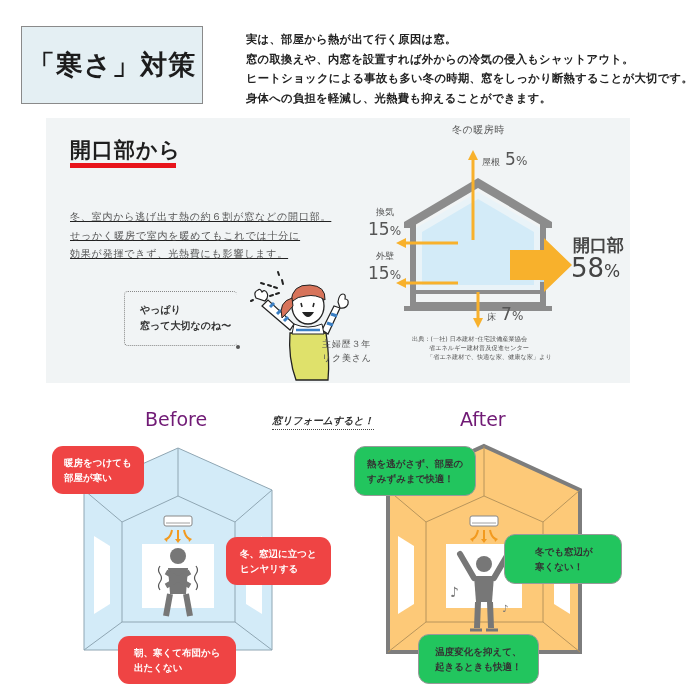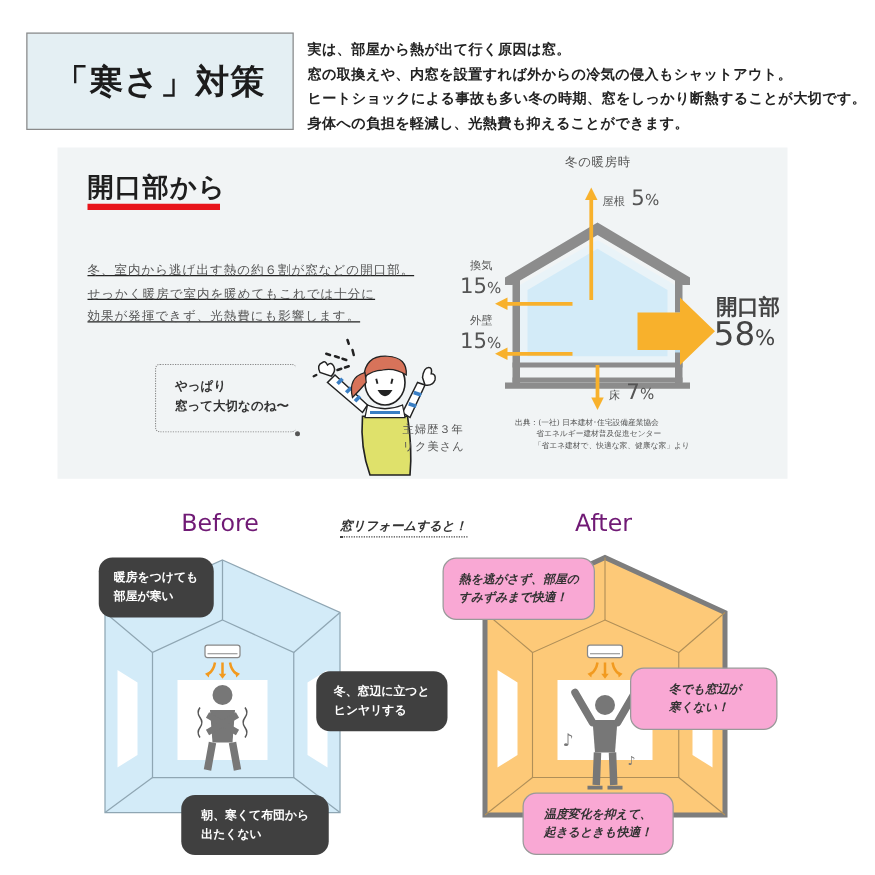--- a/index.html
+++ b/index.html
@@ -1,21 +1,21 @@
 <!DOCTYPE html>
 <html><head>
 <meta charset="utf-8">
 <style>
   html, body { margin:0; padding:0; background:#ffffff; }
   body { width:700px; height:700px; position:relative; overflow:hidden;
          font-family:"DejaVu Sans", sans-serif; color:#222; }
   .abs { position:absolute; }
 
   
-  .title-box { left:21px; top:26px; width:214px; height:78px; background:#e4eff3;
+  .title-box { left:21px; top:26px; width:182px; height:78px; background:#e4eff3;
                border:1.5px solid #8a8a8a; box-sizing:border-box;
                display:flex; align-items:center; justify-content:center; }
   .title-box span { font-size:27px; font-weight:bold; color:#1c1c1c; letter-spacing:1px; }
   .intro { left:246px; top:30px; width:450px; }
   .intro div { font-size:11.3px; font-weight:bold; line-height:19.5px; color:#222; white-space:nowrap; letter-spacing:0.3px; }
 
   
   .panel { left:46px; top:118px; width:584px; height:265px; background:#f1f4f5; }
   .headline { left:70px; top:135px; }
   .hl-line { position:relative; font-size:21px; font-weight:bold; line-height:30px; color:#1e1e1e; letter-spacing:1px; white-space:nowrap; }
@@ -38,22 +38,22 @@
   .big-val { left:571px; top:253px; font-size:26px; color:#444; white-space:nowrap; }
   .big-val small { font-size:17px; }
   .source { left:412px; top:334px; font-size:6.2px; line-height:9px; color:#555; white-space:nowrap; }
 
   
   .ba-title { font-size:19px; color:#701a75; white-space:nowrap;text-align:center; }
   .reform { left:272px; top:414px; font-size:10px; font-weight:bold; font-style:italic; color:#333; white-space:nowrap;
             border-bottom:1.5px dotted #444; padding-bottom:1px; }
   .bubble { position:absolute; box-sizing:border-box; border-radius:11px; font-size:9.5px; font-weight:bold;
             line-height:15px; padding:9px 12px; white-space:nowrap; }
-  .bubble.dark { background:#404040; color:#fff;margin-left:27px; }
-  .bubble.light { background:#f9a8d4; color:#333; border:1.2px solid #999;font-style:italic; }
+  .bubble.dark { background:#ef4444; color:#fff; }
+  .bubble.light { background:#22c55e; color:#333; border:1.2px solid #999; }
 </style>
 </head>
 <body>
 
 <div class="abs title-box">
   <span>「寒さ」対策</span>
 </div>
 <div class="abs intro">
   <div>実は、部屋から熱が出て行く原因は窓。</div>
   <div>窓の取換えや、内窓を設置すれば外からの冷気の侵入もシャットアウト。</div>

